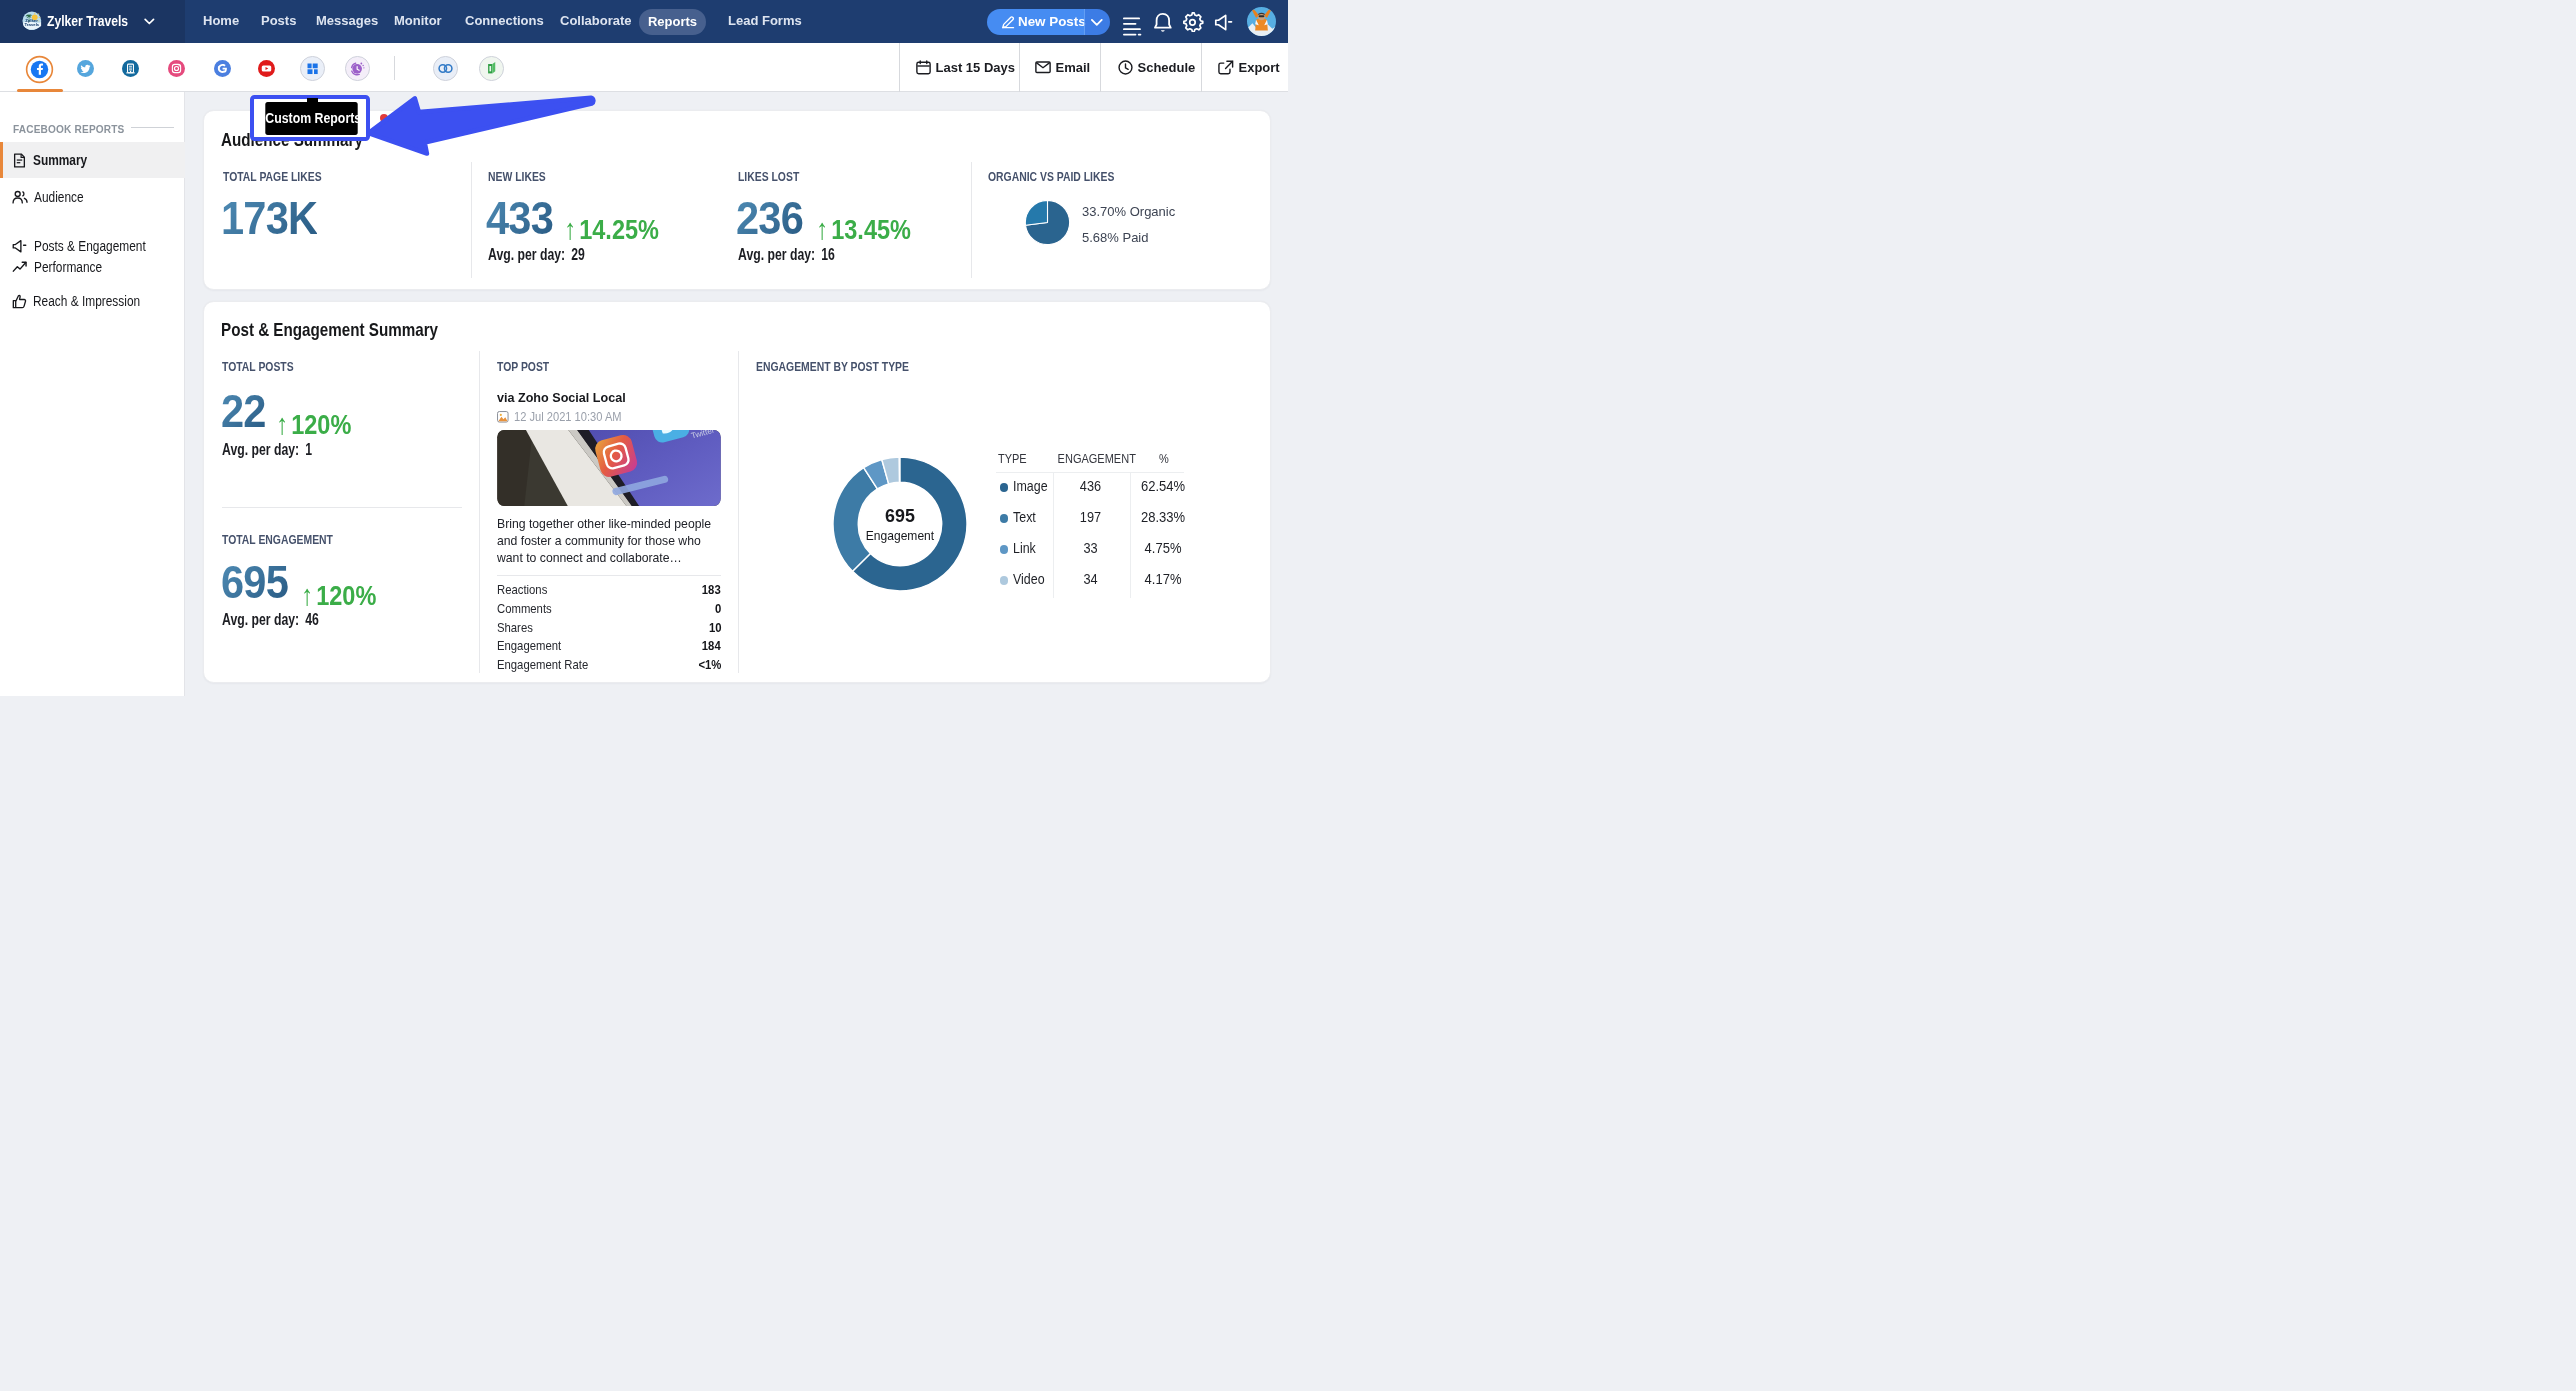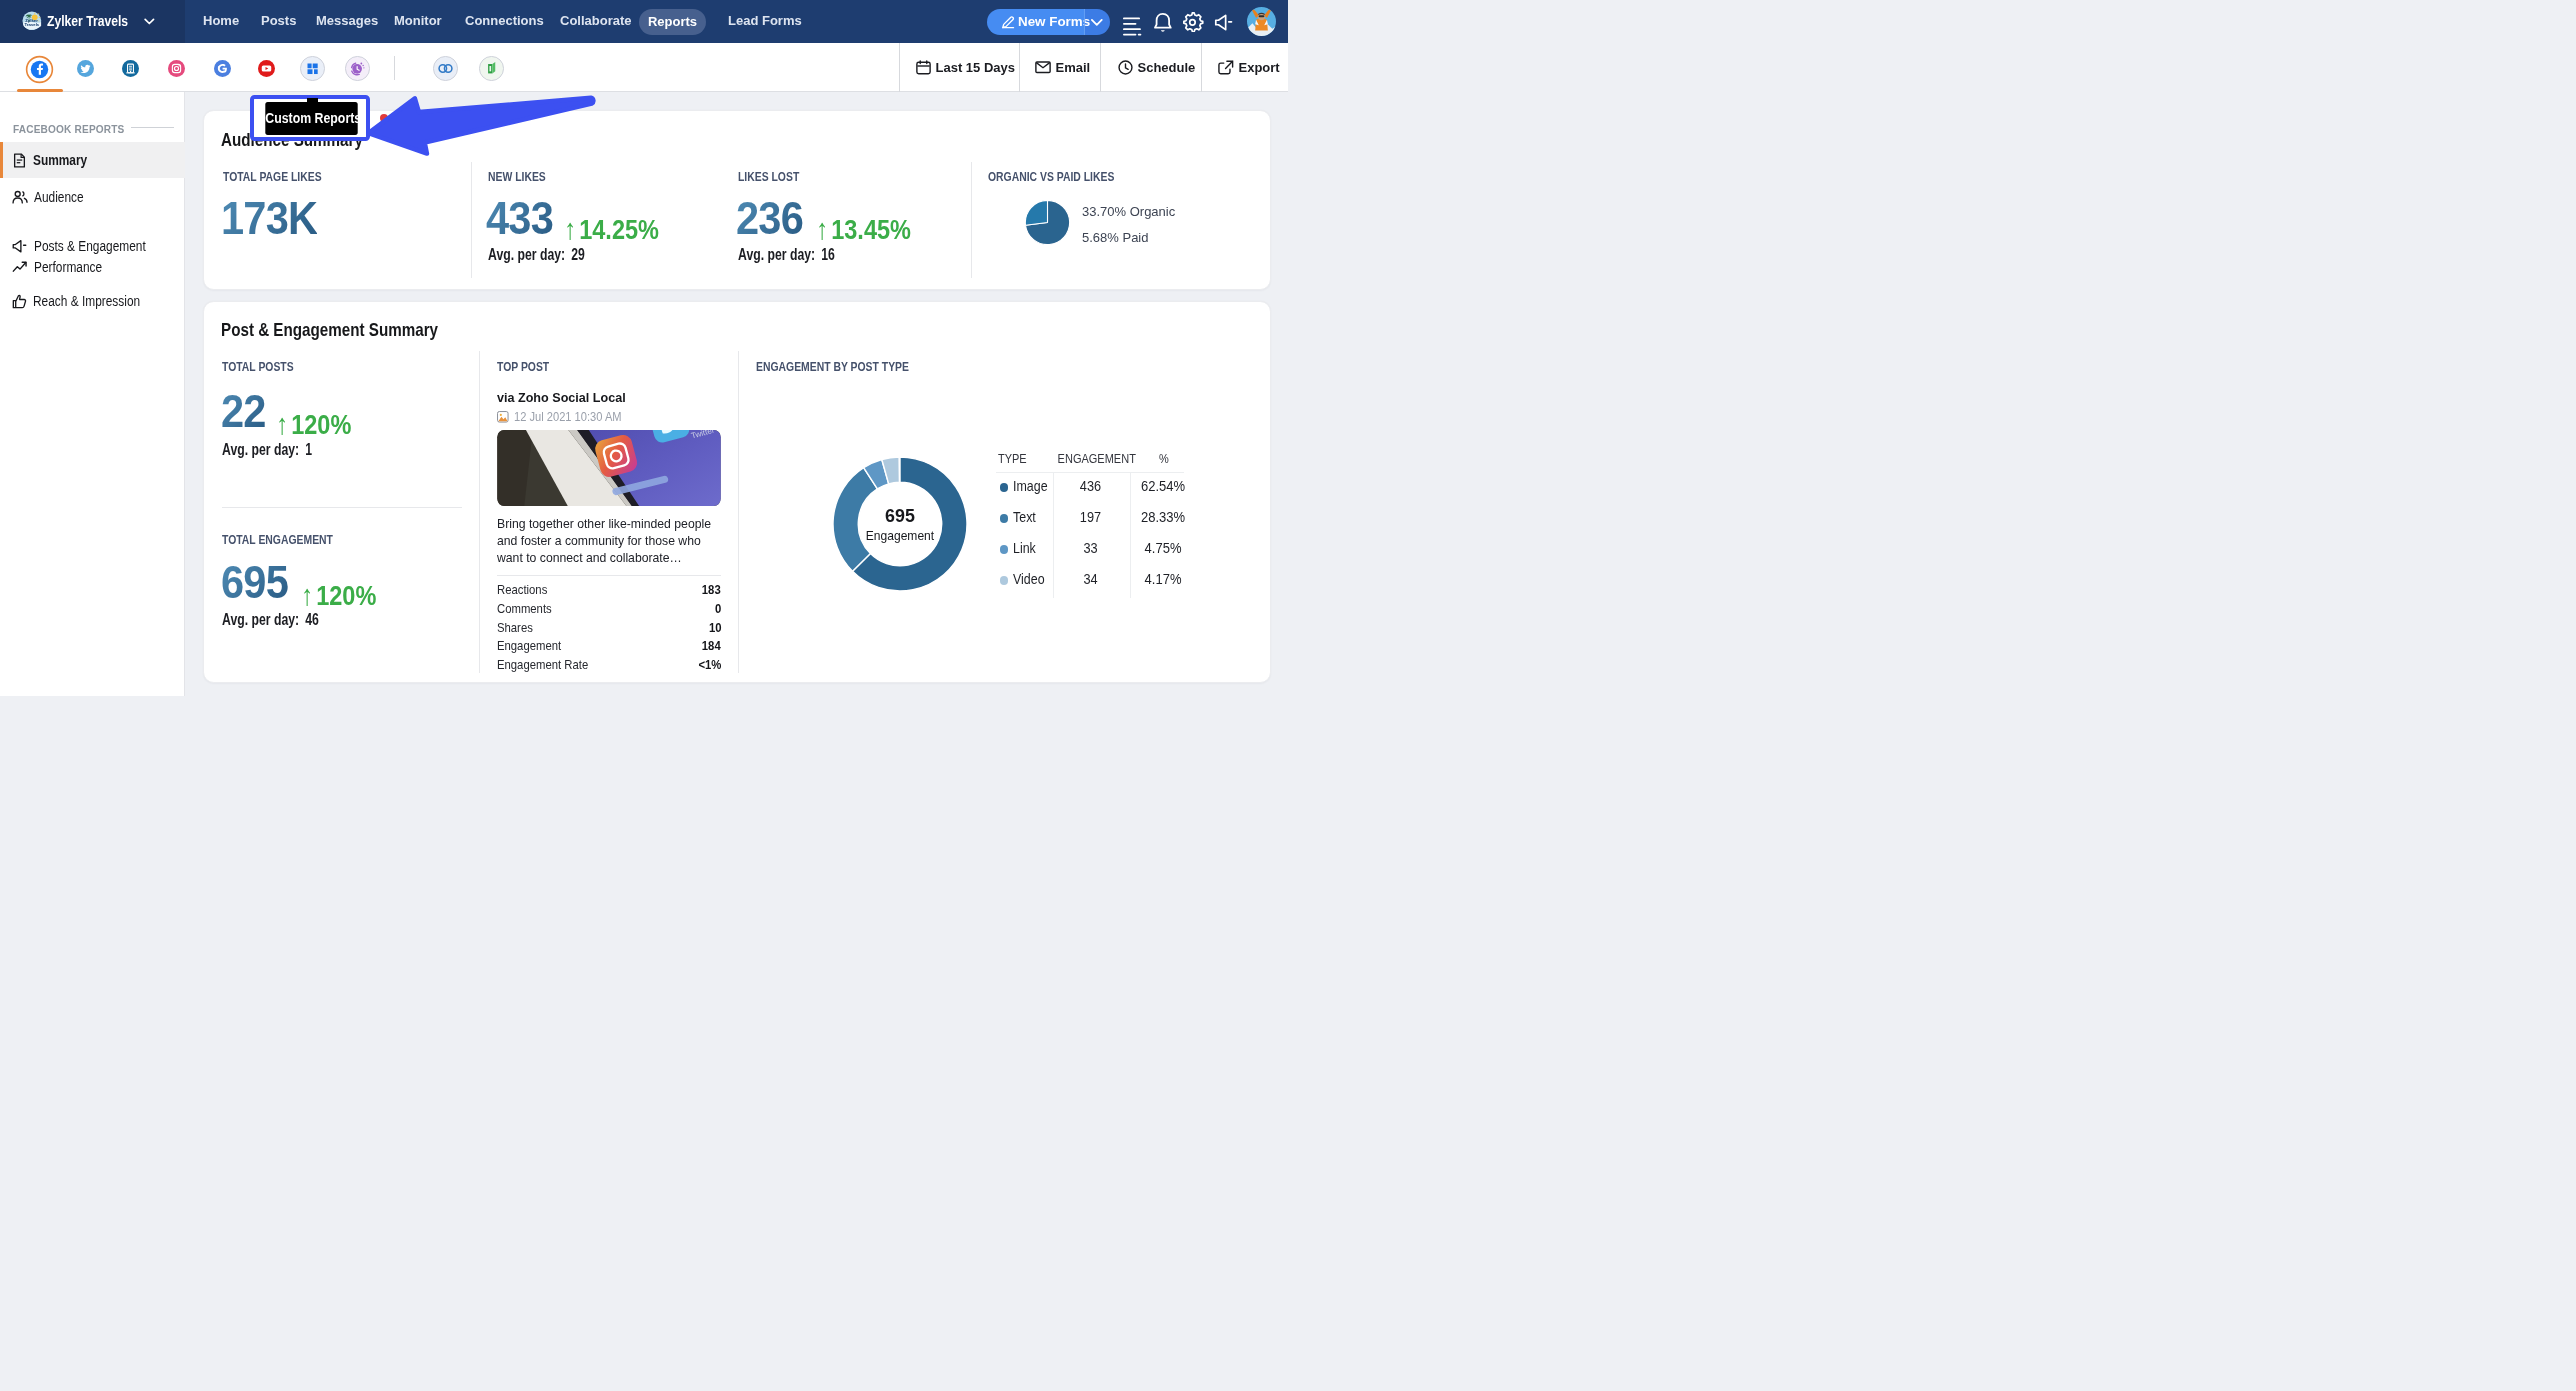--- a/index.html
+++ b/index.html
@@ -91,21 +91,21 @@
       <span class="navlink" style="left:728px">Lead Forms</span>
     </div>
 
     <div style="position:absolute; left:987px; top:9px; width:123px; height:26px; border-radius:13.4px; overflow:hidden;">
       <div style="position:absolute; left:0; top:0; width:97px; height:26px; background:#468cf2;"></div>
       <div style="position:absolute; left:97px; top:0; width:27px; height:26px; background:#3c7ce5;"></div>
       <svg style="position:absolute;left:14.3px;top:6.3px" width="14.3" height="14.3" viewBox="0 0 16 16">
           <path d="M2 14 L3 10.5 L11 2.5 A1.4 1.4 0 0 1 13 2.5 L13.5 3 A1.4 1.4 0 0 1 13.5 5 L5.5 13 Z" fill="none" stroke="#fff" stroke-width="1.5" stroke-linejoin="round"></path>
           <path d="M2.2 14.2 L14 14.2" stroke="#fff" stroke-width="1.5" stroke-linecap="round"></path>
         </svg>
-      <span style="position:absolute; left:31px; top:5.4px; color:#fff; font-size:13.4px; font-weight:600;">New Forms</span>
+      <span style="position:absolute; left:31px; top:5.4px; color:#fff; font-size:13.4px; font-weight:600;">New Posts</span>
       <svg style="position:absolute;left:0.9px;top:0" width="123" height="26" viewBox="0 0 137 29">
           <line x1="107.5" y1="0" x2="107.5" y2="29" stroke="#6aa4f7" stroke-width="1"></line>
         </svg>
       <svg style="position:absolute;left:104px;top:9.8px" width="11.6" height="7.2" viewBox="0 0 13 8">
           <path d="M1 1 L6.5 6.5 L12 1" stroke="#fff" stroke-width="2" fill="none" stroke-linecap="round" stroke-linejoin="round"></path>
         </svg>
     </div>
 
     <svg style="position:absolute;left:1123px;top:17px" width="19.7" height="19" viewBox="0 0 22 21">
       <g stroke="#fff" stroke-width="2" stroke-linecap="round">

